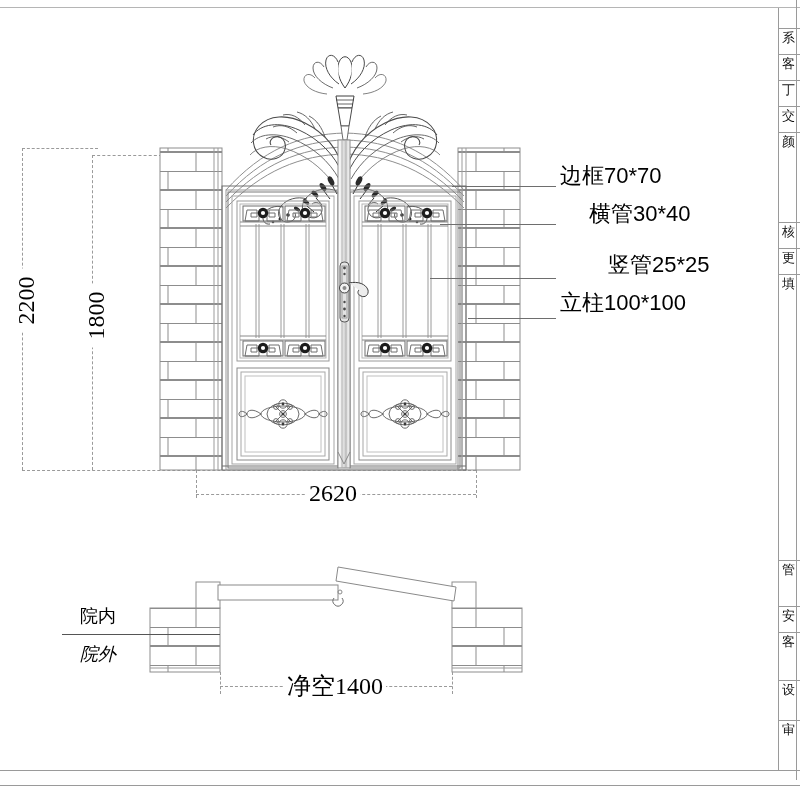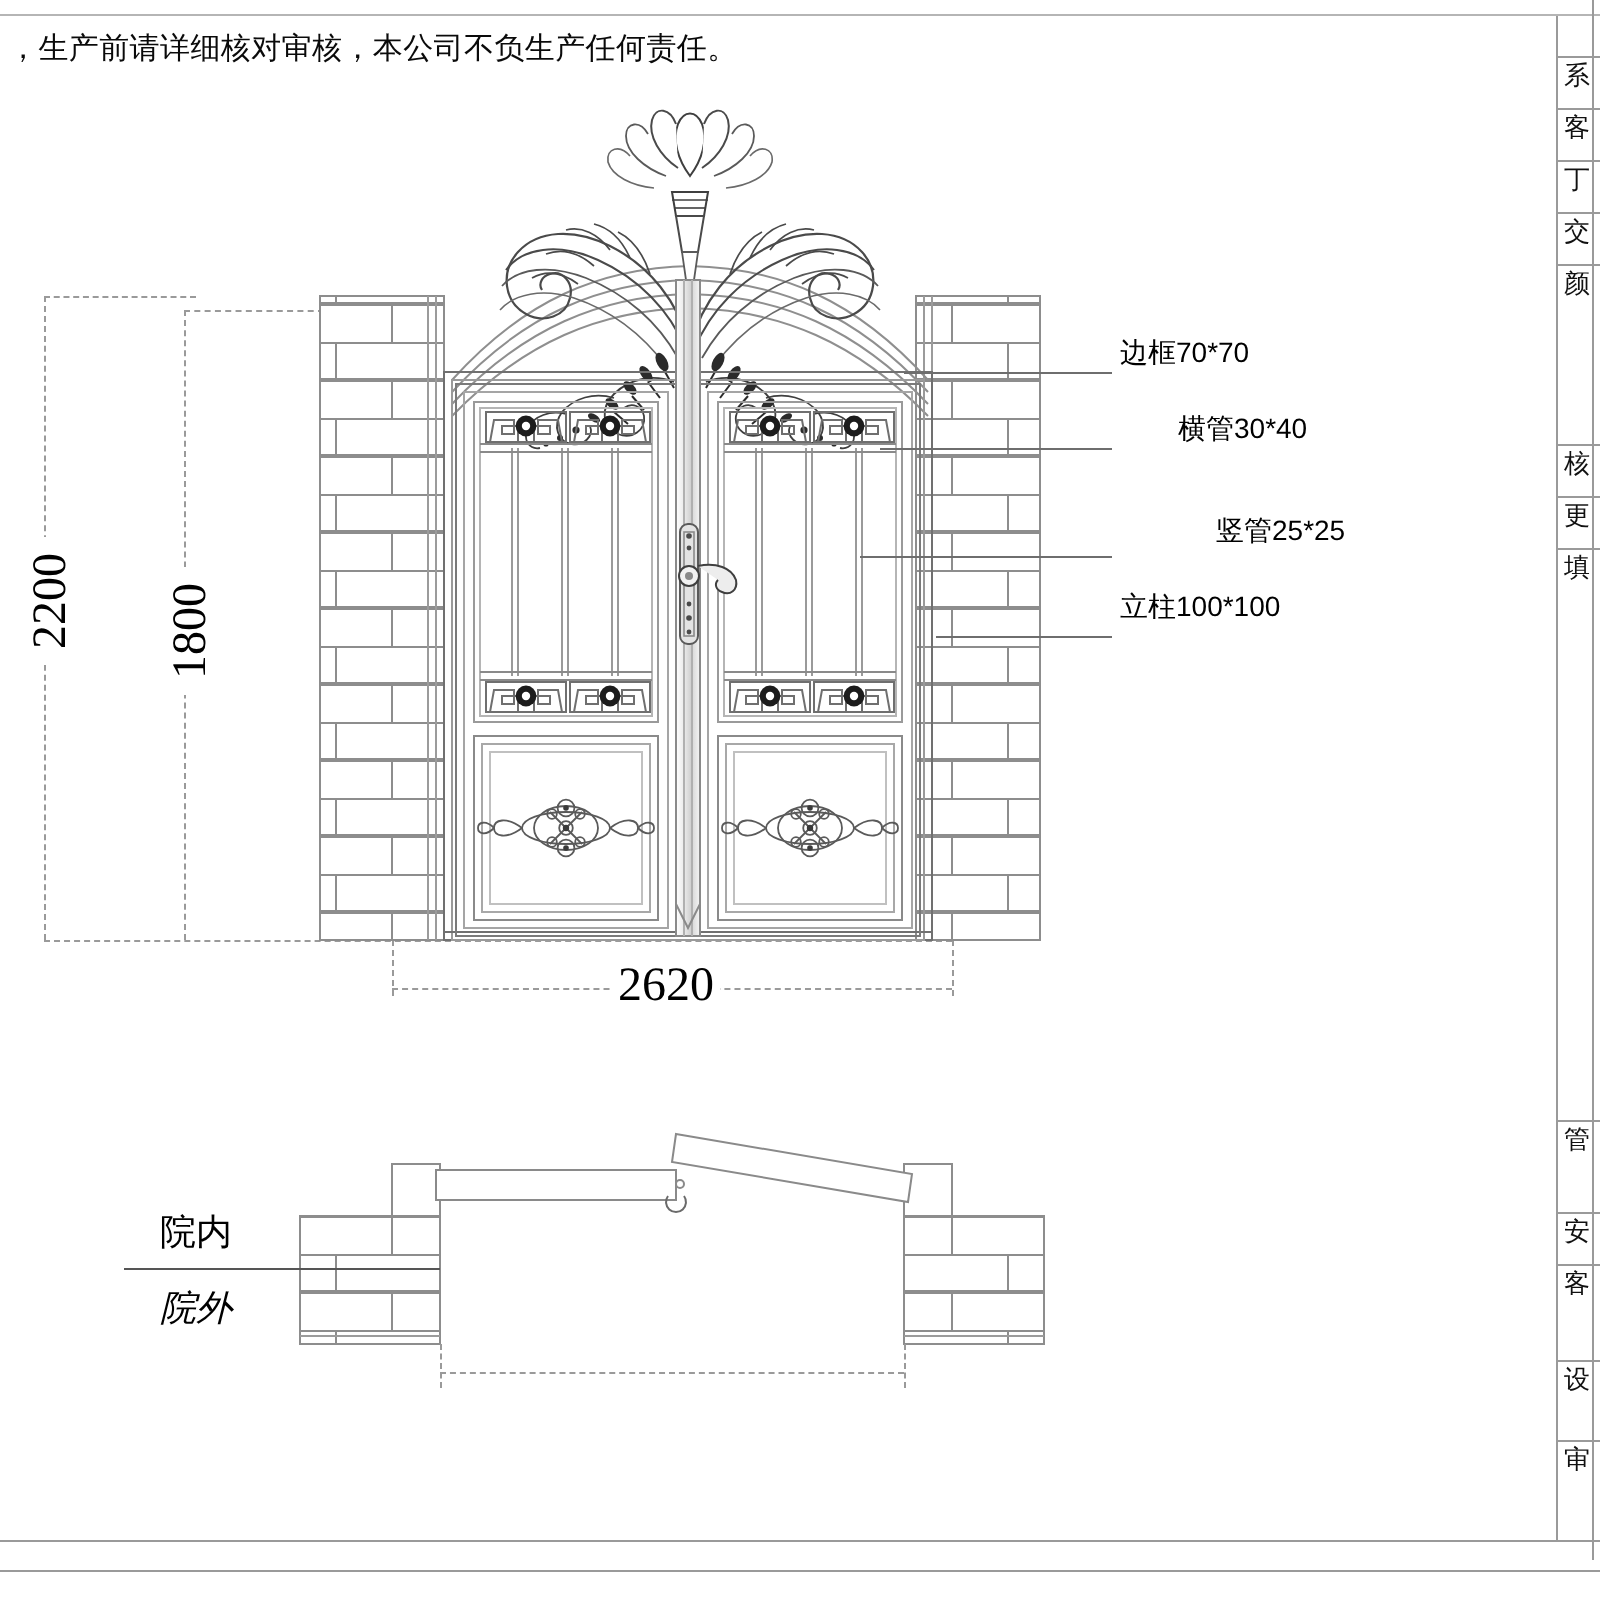--- a/index.html
+++ b/index.html
@@ -26,41 +26,40 @@
           white-space:nowrap;color:#111;}
 
   
   .dimdash-v{position:absolute;width:0;border-left:1px dashed #9a9a9a;}
   .dimdash-h{position:absolute;height:0;border-top:1px dashed #9a9a9a;}
   .dimtxt{position:absolute;font-family:"Liberation Serif","DejaVu Serif",serif;
           font-size:24px;color:#000;background:#fff;padding:0 3px;white-space:nowrap;}
   .dimtxt-v{transform-origin:center center;transform:rotate(-90deg);}
 
   
-  .callout{position:absolute;font-size:14px;line-height:20px;white-space:nowrap;color:#000;}
+  .callout{position:absolute;font-size:22px;line-height:20px;white-space:nowrap;color:#000;}
   .leader{position:absolute;height:0;border-top:1px solid #6e6e6e;}
 
   
   .plantxt{position:absolute;font-size:18px;line-height:20px;white-space:nowrap;color:#000;}
   .plainline{position:absolute;height:0;border-top:1px solid #555;}
 
   svg{display:block;}
   .svg-abs{position:absolute;left:0;top:0;overflow:visible;}
 </style>
 </head>
 <body>
 
 <div class="page">
 
   <div class="border-top"></div>
   <div class="border-bottom-1"></div>
   <div class="border-bottom-2"></div>
   <div class="border-right-outer"></div>
 
-  <div class="disclaimer">，生产前请详细核对审核，本公司不负生产任何责任。</div>
 
   <div class="titleblock" id="titleblock">
       <div class="tb-row" style="top: 20px; height: 26px;">
         <span class="tb-txt">系</span>
       </div>
       <div class="tb-row" style="top: 46px; height: 26px;">
         <span class="tb-txt">客</span>
       </div>
       <div class="tb-row" style="top: 72px; height: 26px;">
         <span class="tb-txt">丁</span>
@@ -445,14 +444,15 @@
     <circle cx="340" cy="592" r="2" fill="none" stroke="#8a8a8a" stroke-width="1"></circle>
   </svg>
 
   <div class="plantxt" style="left:80px; top:606px;">院内</div>
   <div class="plainline" style="left:62px; top:634px; width:158px;"></div>
   <div class="plantxt" style="left:80px; top:644px;font-style:italic;">院外</div>
 
   <div class="dimdash-v" style="left:220px; top:672px; height:22px;"></div>
   <div class="dimdash-v" style="left:452px; top:672px; height:22px;"></div>
   <div class="dimdash-h" style="left:220px; top:686px; width:232px;"></div>
+  <div class="dimtxt" style="left:284px; top:670px;">净空1400</div>
 
 </div>
 
 </body></html>

